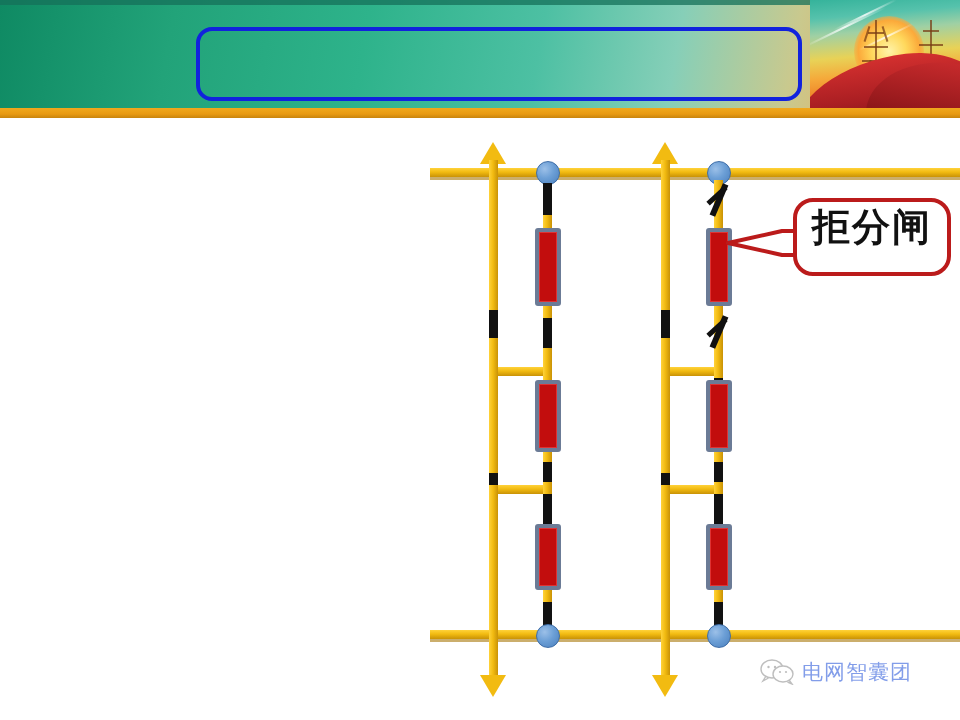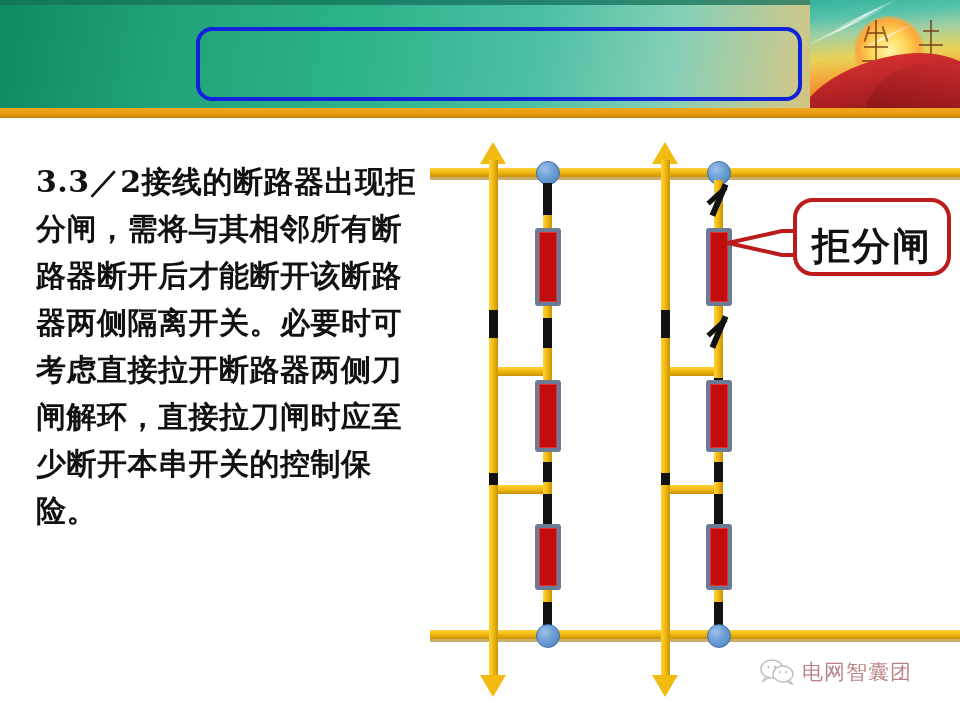--- a/index.html
+++ b/index.html
@@ -53,27 +53,27 @@
     box-shadow:inset 0 0 0 1px #e03232;}
   .arw{position:absolute;width:0;height:0;}
   .arw-up{border-left:13px solid transparent;border-right:13px solid transparent;border-bottom:22px solid #f2bb11;}
   .arw-dn{border-left:13px solid transparent;border-right:13px solid transparent;border-top:22px solid #f2bb11;}
   .sw{position:absolute;width:26px;height:34px;}
   .sw b{position:absolute;display:block;background:#111;}
 
   
   #callout{position:absolute;left:793px;top:198px;width:158px;height:78px;
     background:#fff;border:4px solid #bb1b1b;border-radius:20px;box-sizing:border-box;
-    display:flex;align-items:flex-end;justify-content:center;}
+    display:flex;align-items:flex-start;justify-content:center;}
   #callout-label{font-family:"DejaVu Serif","Liberation Serif",serif;font-size:38px;font-weight:bold;color:#111;letter-spacing:2px;white-space:nowrap;}
   #callout-tail{position:absolute;left:726px;top:228px;width:74px;height:30px;}
 
   
   #watermark{position:absolute;left:760px;top:658px;display:flex;align-items:center;gap:8px;opacity:.55;}
-  #wm-text{font-family:"DejaVu Sans","Liberation Sans",sans-serif;font-size:21px;color:#7f1d1d;letter-spacing:1px;}
+  #wm-text{font-family:"DejaVu Sans","Liberation Sans",sans-serif;font-size:21px;color:#1d4ed8;letter-spacing:1px;}
 </style>
 </head>
 <body>
 
 <div id="slide">
 
   <div id="header">
     <div class="hdr-green"></div>
     <div class="hdr-topline"></div>
 
@@ -107,21 +107,20 @@
       <div class="ribbon"></div>
       <div class="ribbon2"></div>
     </div>
 
     <div class="hdr-gold"></div>
 
   </div>
 
   <div id="title-plate"></div>
 
-  <div id="body-text">3.3／2接线的断路器出现拒分闸，需将与其相邻所有断路器断开后才能断开该断路器两侧隔离开关。必要时可考虑直接拉开断路器两侧刀闸解环，直接拉刀闸时应至少断开本串开关的控制保险。</div>
 
   <div id="diagram">
 
     <div class="bus" style="left:0px;top:38px;width:530px;"></div>
     <div class="bus" style="left:0px;top:47px;width:530px;height:3px;background:#a8780a;opacity:.6;"></div>
 
     <div class="bus" style="left:0px;top:500px;width:530px;"></div>
     <div class="bus" style="left:0px;top:509px;width:530px;height:3px;background:#a8780a;opacity:.6;"></div>
 
     <div class="arw arw-up" style="left:50px;top:12px;"></div>

